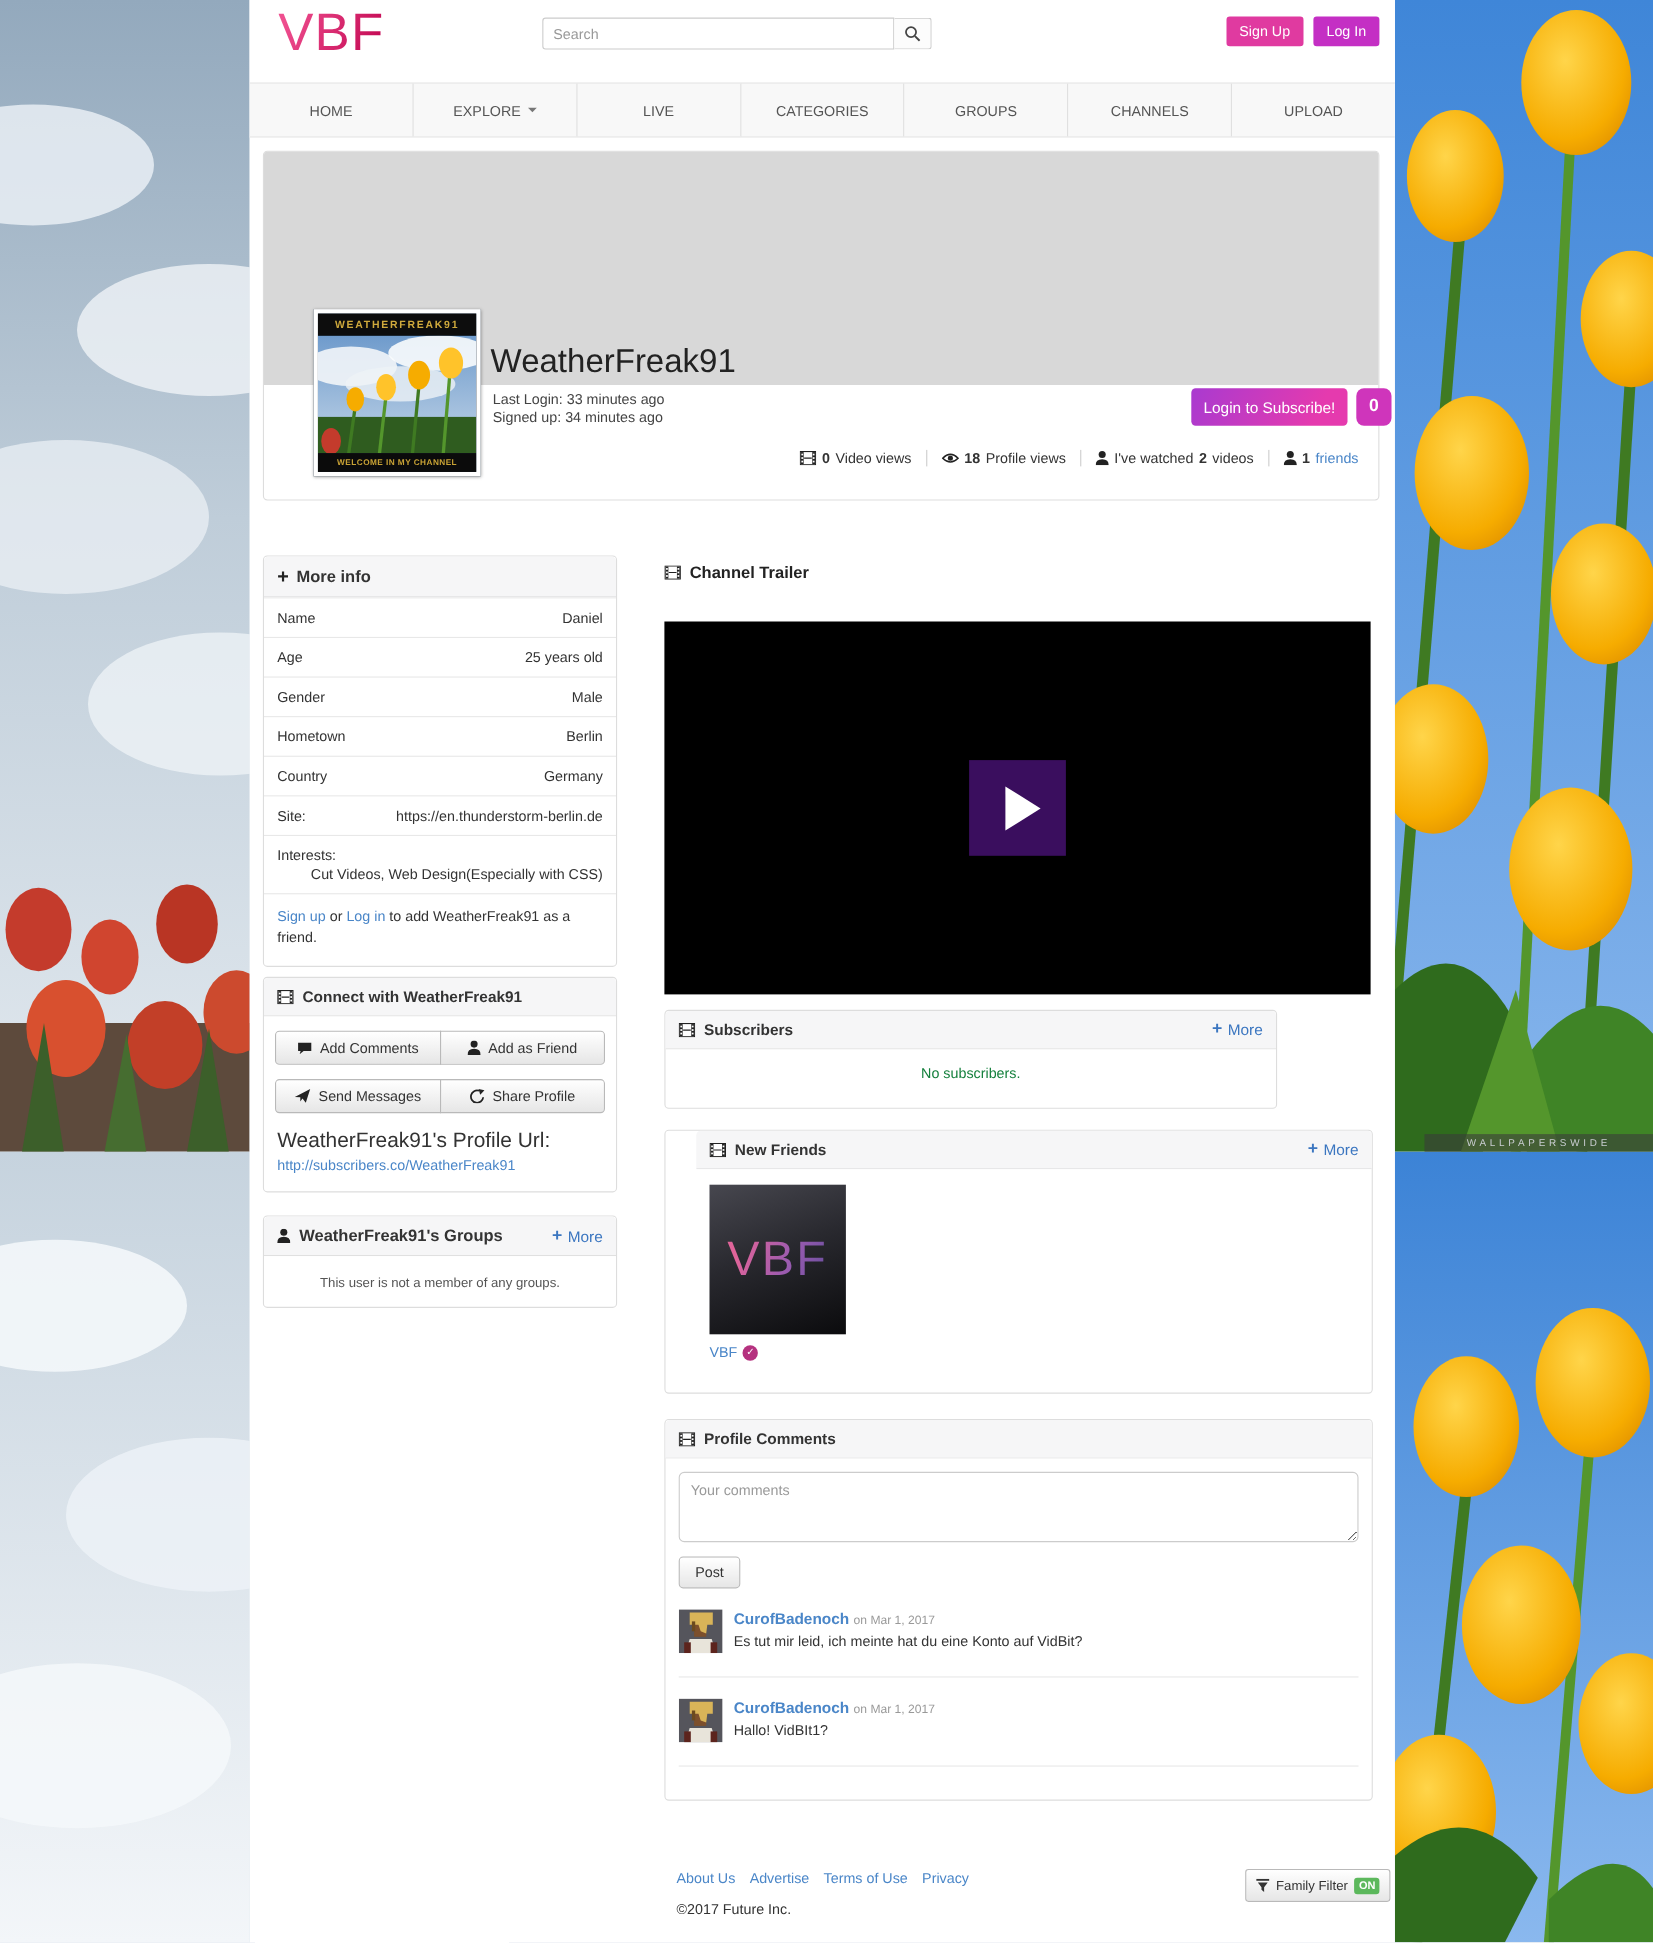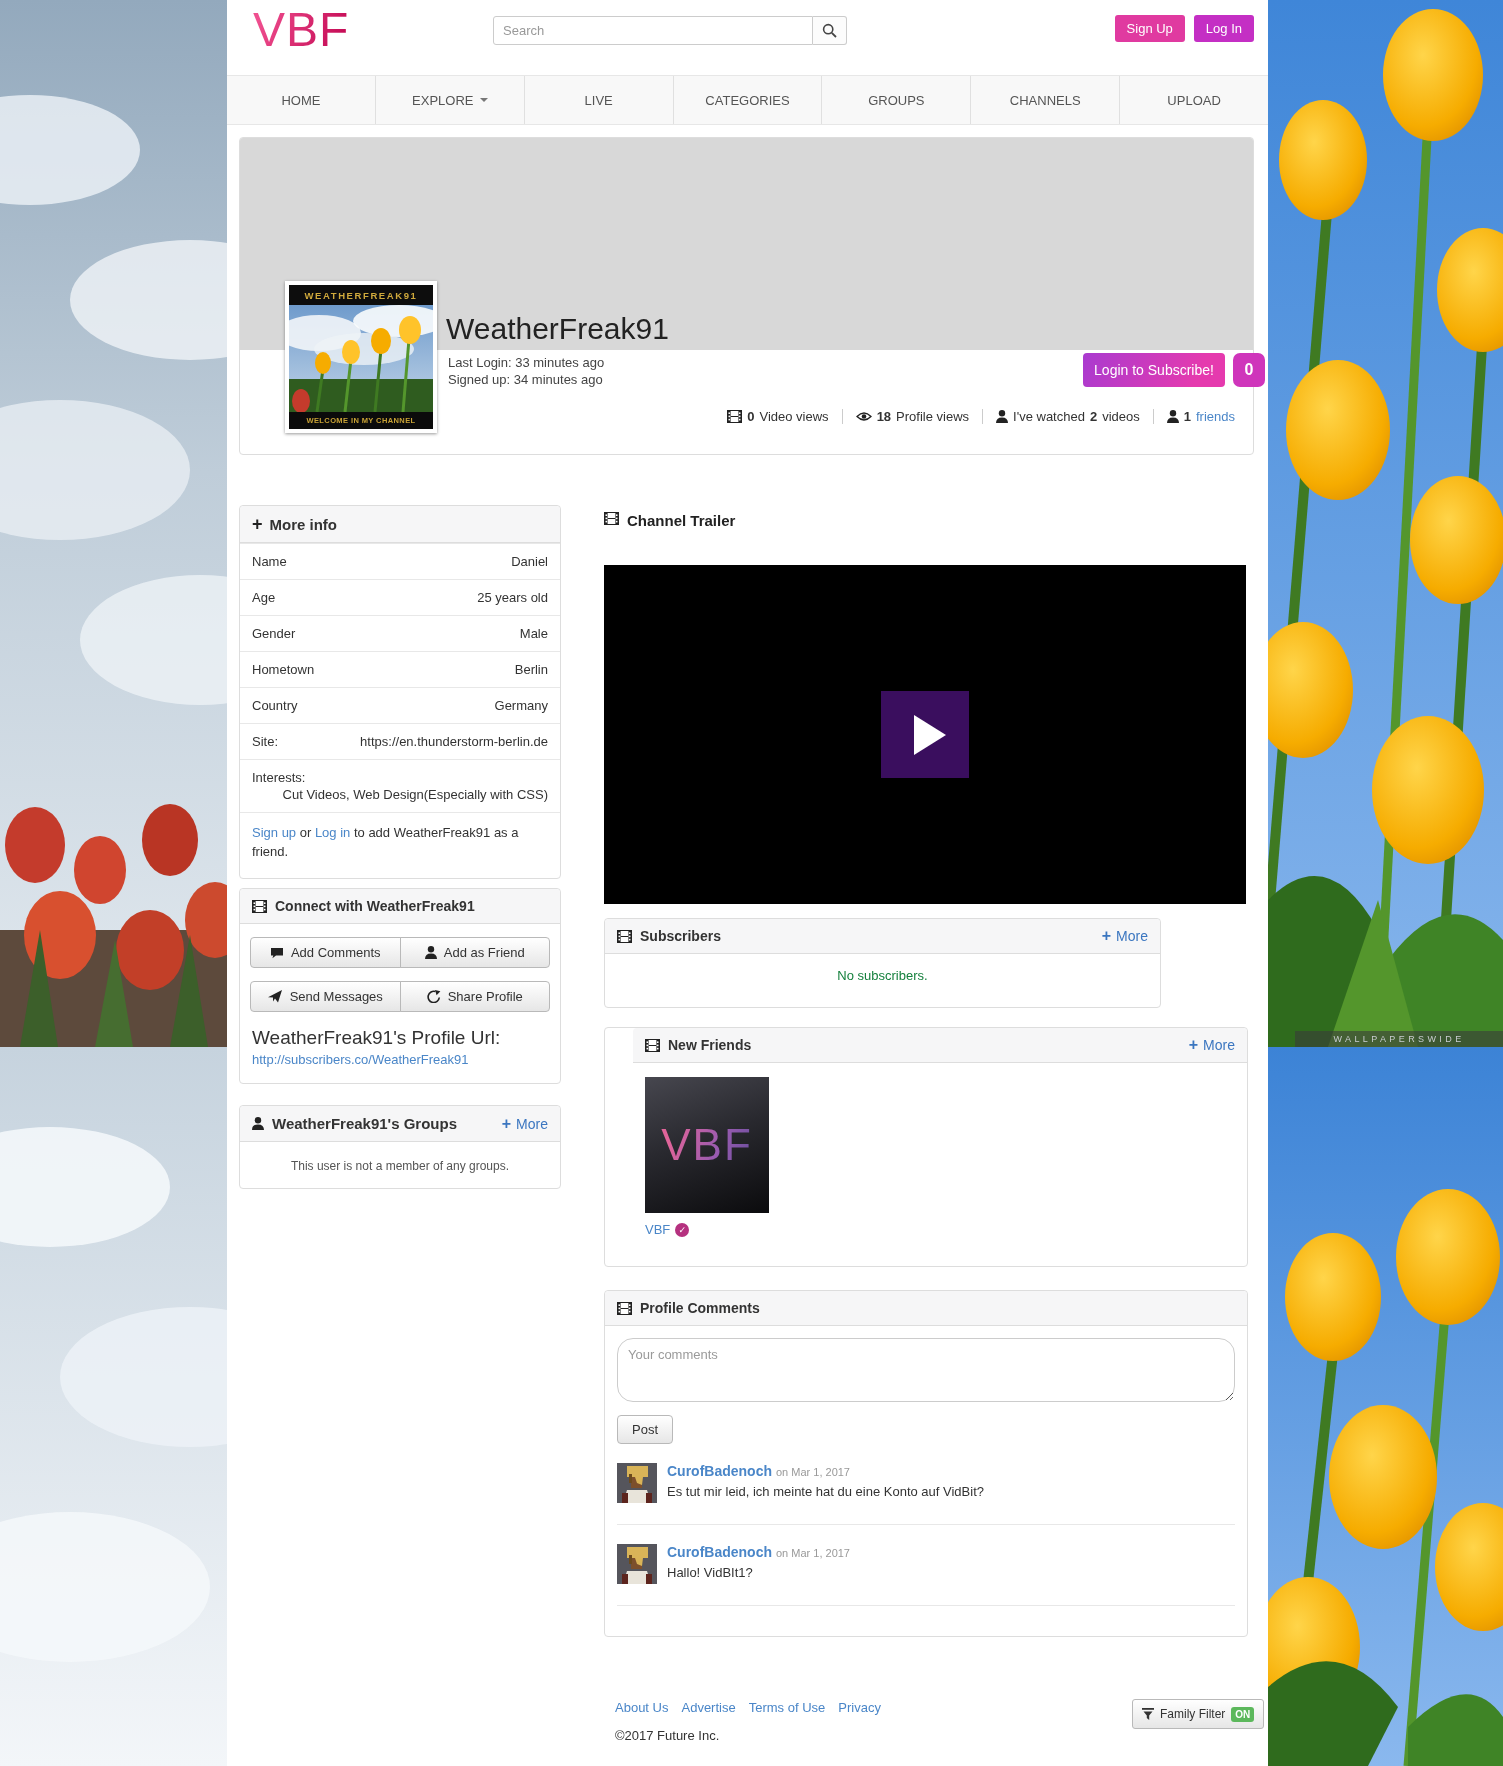--- a/index.html
+++ b/index.html
@@ -92,38 +92,38 @@
   .btn-row .btn-default:first-child { border-radius:4px 0 0 4px; }
   .btn-row .btn-default:last-child  { border-radius:0 4px 4px 0; margin-left:-1px; }
   .profile-url-label { font-size:19px; color:#333; margin:15px 12px 3px; font-weight:normal; }
   .profile-url { display:block; margin:0 12px 16px; font-size:13px; color:#4a86c8; }
 
   #groups { left:12px; top:1105px; width:322px; height:84px; }
   #groups .panel-h { font-size:15px; }
   #groups .body { text-align:center; font-size:12px; color:#555; padding-top:17px; }
 
   
-  .trailer-header { position:absolute; left:377px; top:512px; display:flex; gap:8px; font-weight:bold; font-size:15px; color:#222; }
+  .trailer-header { position:absolute; left:377px; top:512px; display:flex; gap:8px; align-items:center; font-weight:bold; font-size:15px; color:#222; }
   .player { position:absolute; left:377px; top:565px; width:642px; height:339px; background:#000; cursor:pointer; }
   .play-btn { position:absolute; left:277px; top:126px; width:88px; height:87px; background:#3a0e5e; display:flex; align-items:center; justify-content:center; cursor:pointer; }
   .play-tri { width:0; height:0; border-left:32px solid #fff; border-top:20px solid transparent; border-bottom:20px solid transparent; margin-left:10px; }
 
   #subscribers { left:377px; top:918px; width:557px; height:90px; }
   #subscribers .body { text-align:center; font-size:13px; color:#15803d; padding-top:14px; }
 
   #friends { left:377px; top:1027px; width:644px; height:240px;padding-left:28px; }
   .friend-thumb { position:relative; margin:14px 0 0 12px; width:124px; height:136px; background:linear-gradient(160deg,#47474f 0%,#29292f 45%,#0b0b0d 100%); display:flex; align-items:center; justify-content:center; cursor:pointer; }
   .friend-thumb span { font-size:44px; letter-spacing:2px; color:#c15a93;
     background:linear-gradient(110deg,#e0649a 15%,#9a5bb0 60%,#6b4f9e 95%);
     -webkit-background-clip:text; background-clip:text; -webkit-text-fill-color:transparent; }
   .friend-name { margin:9px 0 0 12px; display:flex; gap:5px; align-items:center; font-size:13px; }
   .verified { width:14px; height:14px; border-radius:50%; background:#b5317f; color:#fff; font-size:9px; font-weight:bold; display:flex; align-items:center; justify-content:center; }
 
   #comments-panel { left:377px; top:1290px; width:644px; height:347px; }
-  .comment-box { display:block; margin:12px; width:618px; height:64px; border:1px solid #ccc; border-radius:16px; padding:8px 10px; font-size:13px; font-family:inherit; color:#333; }
+  .comment-box { display:block; margin:12px; width:618px; height:64px; border:1px solid #ccc; border-radius:5px; padding:8px 10px; font-size:13px; font-family:inherit; color:#333; }
   .comment-box::placeholder { color:#9a9a9a; }
   .post-btn { margin:1px 12px 0; background:linear-gradient(#fff,#e6e6e6); border:1px solid #b9b9b9; border-radius:4px; padding:6px 14px; font-size:13px; color:#333; cursor:pointer; font-family:inherit; }
   .comment { display:flex; gap:10px; margin:19px 12px 0; padding-bottom:21px; border-bottom:1px solid #e8e8e8; }
   .comment .cav { flex:0 0 40px; width:40px; height:40px; overflow:hidden; }
   .comment .chead { font-size:14px; }
   .comment .cauthor { color:#4a86c8; font-weight:bold; cursor:pointer; }
   .comment .cdate { color:#999; font-size:11px; margin-left:4px; }
   .comment .ctext { font-size:13px; color:#333; margin-top:5px; }
 
   

